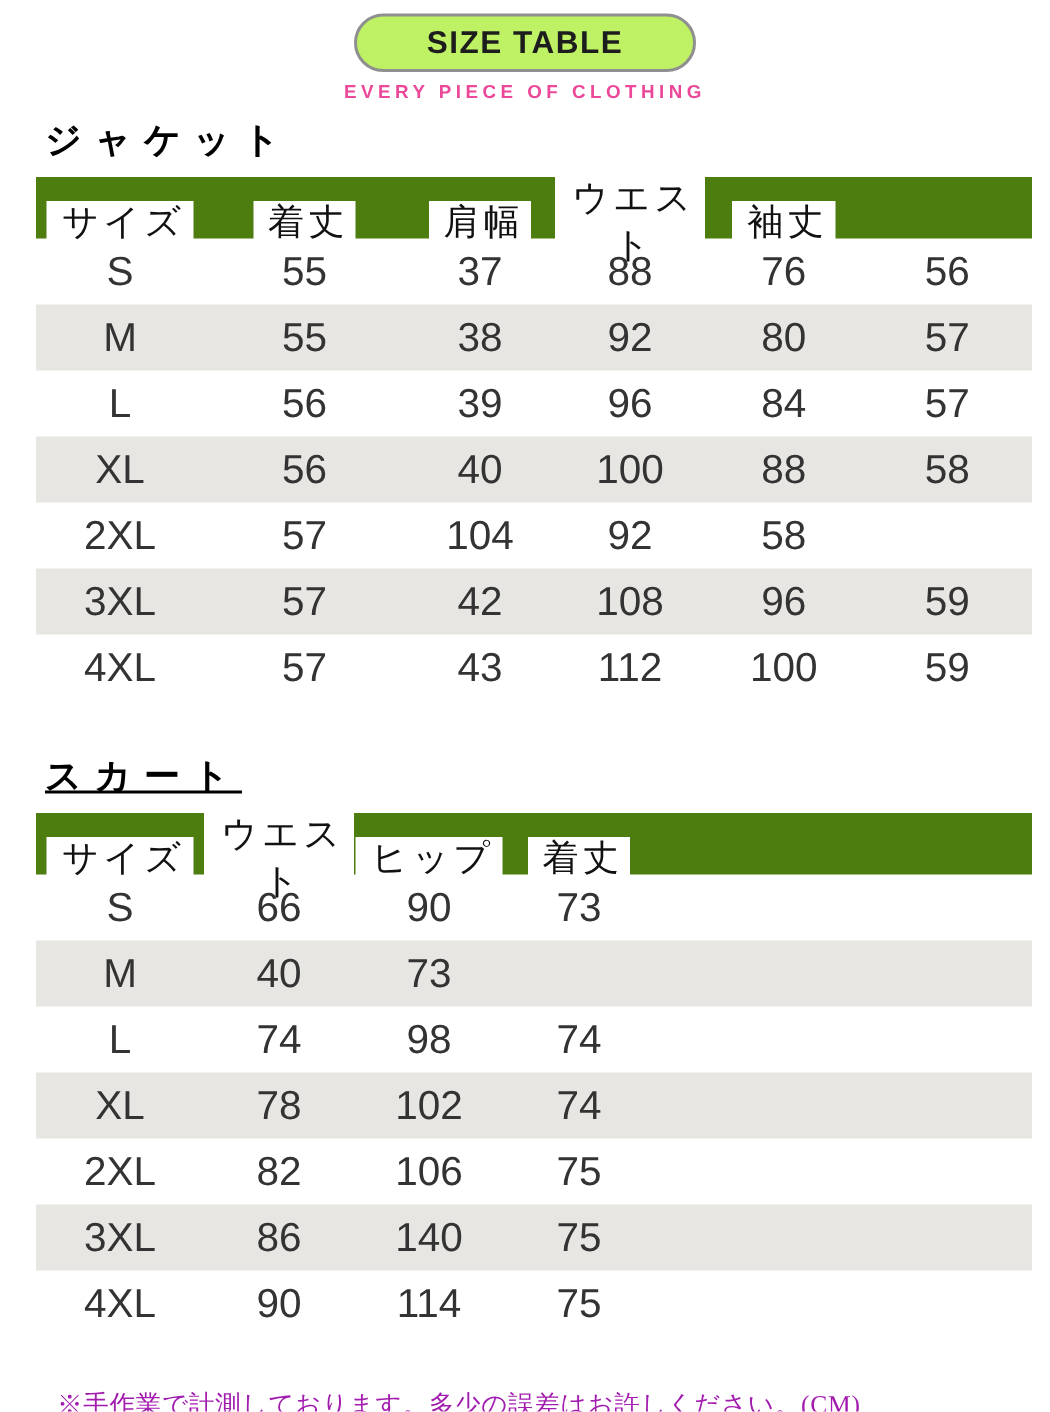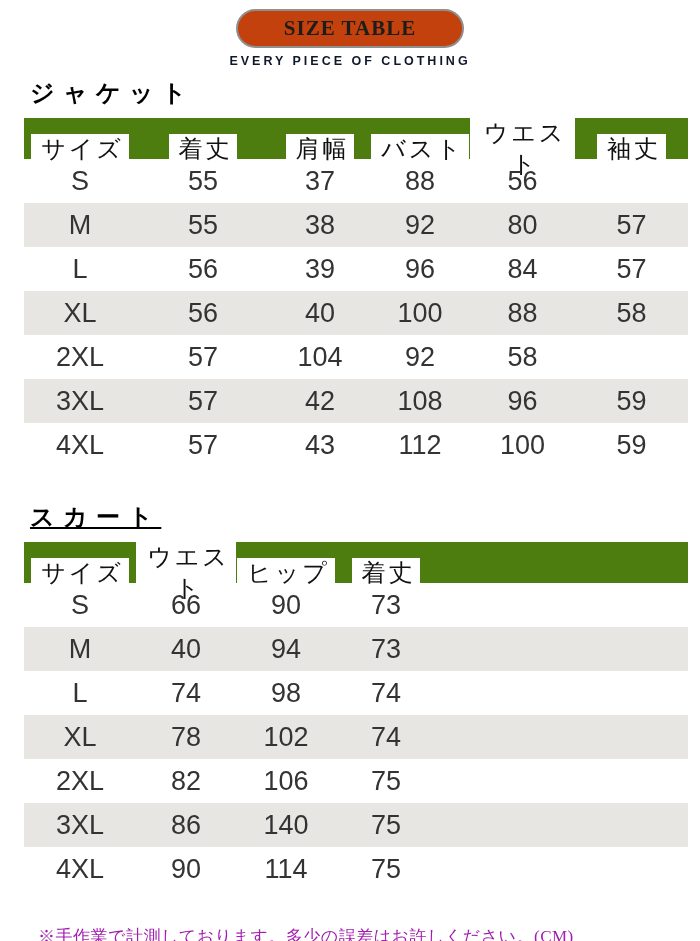--- a/index.html
+++ b/index.html
@@ -12,32 +12,31 @@
     overflow: hidden;
   }
 
   
   .badge {
     width: 228px; height: 39px;
     margin: 9px auto 0;
     border: 2px solid #8f8f8f;
     border-radius: 21px;
     display: flex; align-items: center; justify-content: center;
-    background: #c2410c;
-    font-family: Liberation Serif, serif;
+    background: #bef264;
   }
   .badge-label {
     font-size: 21px; font-weight: bold; color: #1d1d1d;
     letter-spacing: 1px;
   }
   .subtitle {
     margin-top: 6px;
     text-align: center;
     font-size: 12.5px; font-weight: 600;
-    color: #0f172a;
+    color: #ec4899;
     letter-spacing: 3px;
   }
 
   
   .section-title {
     font-family: "Liberation Serif", "DejaVu Serif", serif;
     font-size: 24px; font-weight: 600; color: #000000;
     letter-spacing: 0.35em;
     margin: 0 0 9px 30px;
   }
@@ -94,30 +93,30 @@
 </div>
 <div class="subtitle">EVERY PIECE OF CLOTHING</div>
 
 <h2 class="section-title jacket-title">ジャケット</h2>
 
 <div class="table jacket">
   <div class="thead">
     <div class="th"><span class="hbox">サイズ</span></div>
     <div class="th"><span class="hbox">着丈</span></div>
     <div class="th"><span class="hbox">肩幅</span></div>
-    <div class="th"><span class="hbox">バスト</span></div>
     <div class="th"><span class="hbox">ウエスト</span></div>
     <div class="th"><span class="hbox">袖丈</span></div>
   </div>
 
   <div class="tr">
     <div class="td">S</div>
     <div class="td">55</div>
     <div class="td">37</div>
     <div class="td">88</div>
+    <div class="td">76</div>
     <div class="td">56</div>
   </div>
   <div class="tr shaded">
     <div class="td">M</div>
     <div class="td">55</div>
     <div class="td">38</div>
     <div class="td">92</div>
     <div class="td">80</div>
     <div class="td">57</div>
   </div>
@@ -176,21 +175,20 @@
   <div class="tr">
     <div class="td">S</div>
     <div class="td">66</div>
     <div class="td">90</div>
     <div class="td">73</div>
     <div class="td"></div>
   </div>
   <div class="tr shaded">
     <div class="td">M</div>
     <div class="td">40</div>
-    <div class="td">94</div>
     <div class="td">73</div>
     <div class="td"></div>
   </div>
   <div class="tr">
     <div class="td">L</div>
     <div class="td">74</div>
     <div class="td">98</div>
     <div class="td">74</div>
     <div class="td"></div>
   </div>

